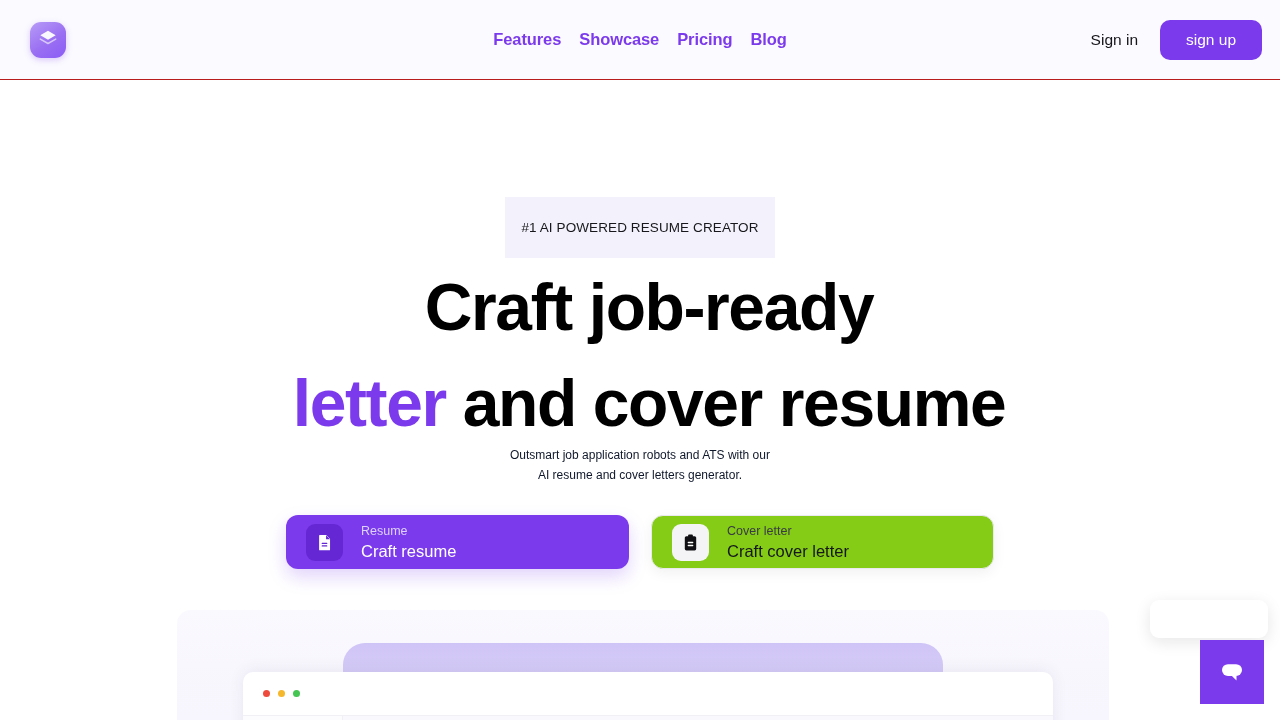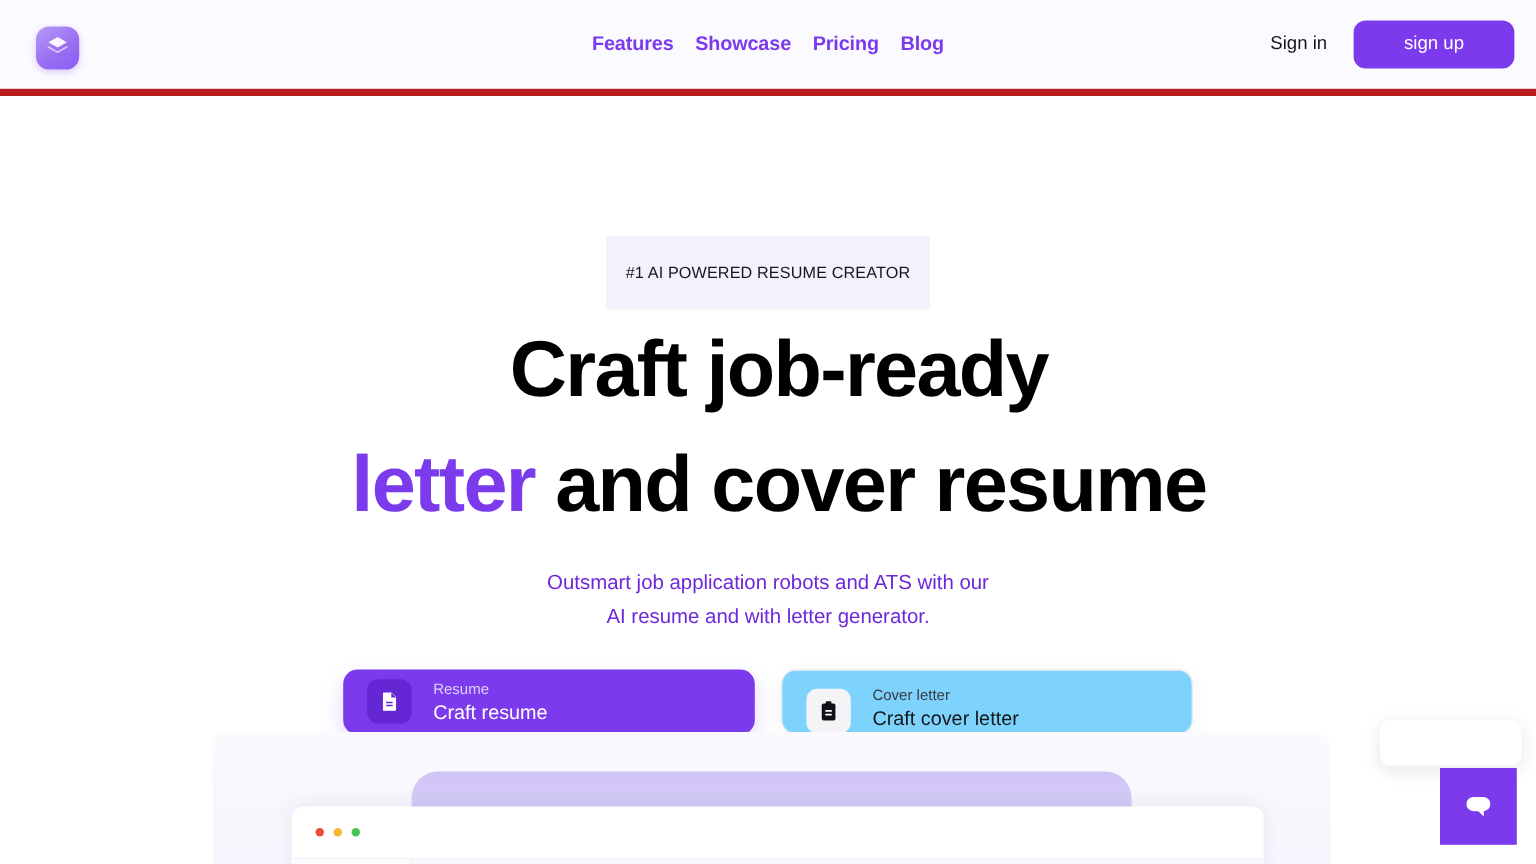--- a/index.html
+++ b/index.html
@@ -8,21 +8,21 @@
     overflow: hidden;
     background: #ffffff;
     font-family: "Liberation Sans", sans-serif;
   }
 
   
   .header {
     position: relative;
     height: 80px;
     background: #fbfaff;
-    border-bottom: 6px solid #b91c1c;
+    border-bottom: 1px solid #b91c1c;
     display: flex;
     align-items: center;
   }
   .logo-box {
     position: absolute;
     left: 30px; top: 22px;
     width: 36px; height: 36px;
     border-radius: 11px;
     background: linear-gradient(145deg, #b79cf7 0%, #9a6ff2 55%, #8b5cf6 100%);
     display: flex; align-items: center; justify-content: center;
@@ -52,21 +52,21 @@
     background: none; border: none;
     cursor: pointer;
     font-family: inherit;
   }
   .signup {
     background: #7c3aed;
     color: #ffffff;
     border: none;
     border-radius: 10px;
     height: 40px;
-    padding: 0 42px;
+    padding: 0 26px;
     font-size: 15.5px;
     cursor: pointer;
     font-family: inherit;
   }
 
   
   .hero { text-align: center; }
   .badge {
     display: inline-block;
     margin-top: 117px;
@@ -81,23 +81,23 @@
     font-size: 66px;
     font-weight: bold;
     color: #000000;
     letter-spacing: -1.4px;
     line-height: 1.0;
     padding-left: 18px;
   }
   .headline .line2 { display: block; margin-top: 30px; }
   .accent { color: #7c3aed; }
   .subtitle {
-    margin-top: 36px;
-    font-size: 17px;
-    color: #6d28d9;
+    margin-top: 10px;
+    font-size: 12px;
+    color: #0f172a;
     line-height: 1.64;
   }
 
   
   .cards {
     margin-top: 30px;
     display: flex;
     justify-content: center;
     gap: 22px;
   }
@@ -108,24 +108,23 @@
     padding: 0 20px;
     gap: 18px;
     cursor: pointer;
     text-align: left;
   }
   .card-resume {
     background: #7c3aed;
     box-shadow: 0 8px 18px rgba(124,58,237,0.22);
   }
   .card-cover {
-    background: #7dd3fc;
+    background: #84cc16;
     border: 1px solid #e9e9ef;
     box-shadow: 0 4px 14px rgba(20,20,40,0.06);
-    align-items: flex-end;
   }
   .card-icon {
     width: 37px; height: 37px;
     border-radius: 9px;
     display: flex; align-items: center; justify-content: center;
     flex: none;
   }
   .icon-resume { background: #6527d4; }
   .icon-cover  { background: #f4f4f7; }
   .card-kicker { font-size: 12.5px; line-height: 1.45; }
@@ -237,21 +236,21 @@
 
   <h1 class="headline">
     <span>Craft job-ready</span>
     <span class="line2">
       <span class="accent">letter</span><span> and cover resume</span>
     </span>
   </h1>
 
   <p class="subtitle">
     <span>Outsmart job application robots and ATS with our</span><br>
-    <span>AI resume and with letter generator.</span>
+    <span>AI resume and cover letters generator.</span>
   </p>
 
   <div class="cards">
 
     <div class="card card-resume">
       <div class="card-icon icon-resume">
         <svg width="19" height="19" viewBox="0 0 24 24">
           <path d="M6 2.6h8.2L19 7.4V21a.8.8 0 0 1-.8.8H6a.8.8 0 0 1-.8-.8V3.4A.8.8 0 0 1 6 2.6z" fill="#ffffff"></path>
           <path d="M14 2.8V8h5" fill="#6527d4"></path>
           <rect x="8.4" y="12.4" width="7.2" height="1.5" rx="0.7" fill="#6527d4"></rect>

